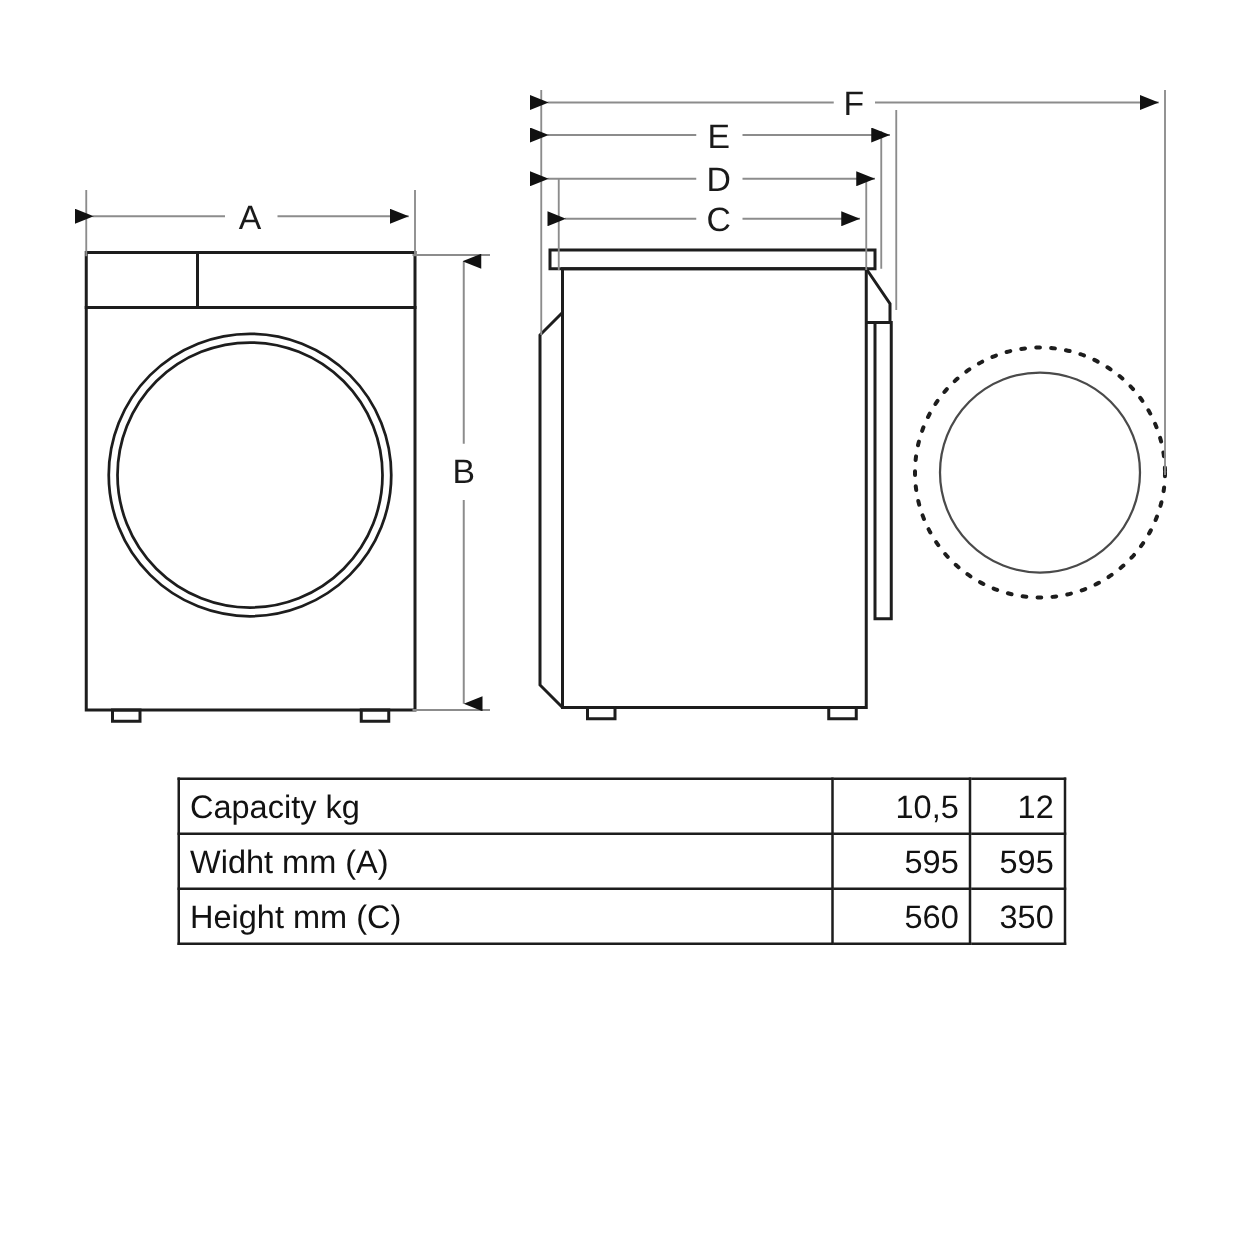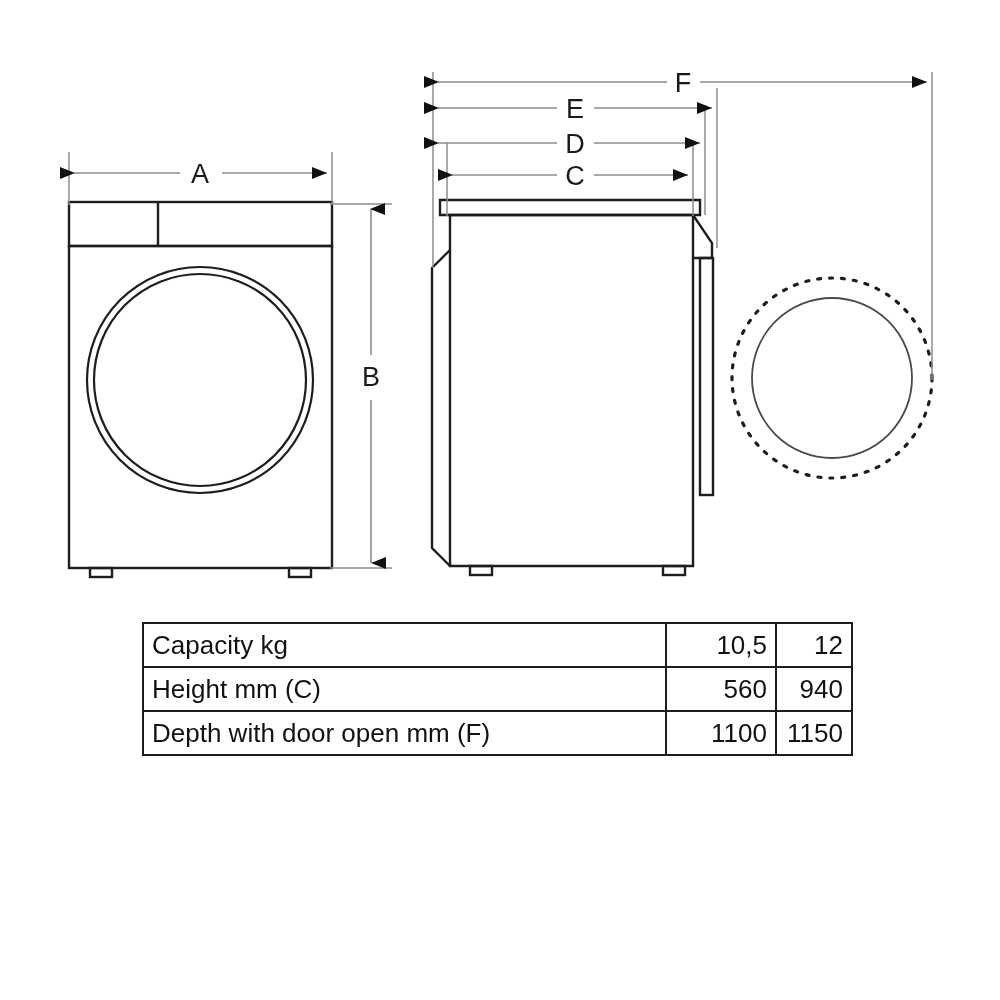--- a/index.html
+++ b/index.html
@@ -194,25 +194,25 @@
       <col class="c-v1">
       <col class="c-v2">
     </colgroup>
     <tbody>
       <tr>
         <td class="label-cell">Capacity kg</td>
         <td class="value-cell">10,5</td>
         <td class="value-cell">12</td>
       </tr>
       <tr>
+        <td class="label-cell">Widht mm (A)</td>
+        <td class="value-cell">595</td>
+        <td class="value-cell">595</td>
+      </tr>
+      <tr>
         <td class="label-cell">Height mm (C)</td>
         <td class="value-cell">560</td>
-        <td class="value-cell">940</td>
-      </tr>
-      <tr>
-        <td class="label-cell">Depth with door open mm (F)</td>
-        <td class="value-cell">1100</td>
-        <td class="value-cell">1150</td>
+        <td class="value-cell">350</td>
       </tr>
     </tbody>
   </table>
 
 </div>
 
 </body></html>

